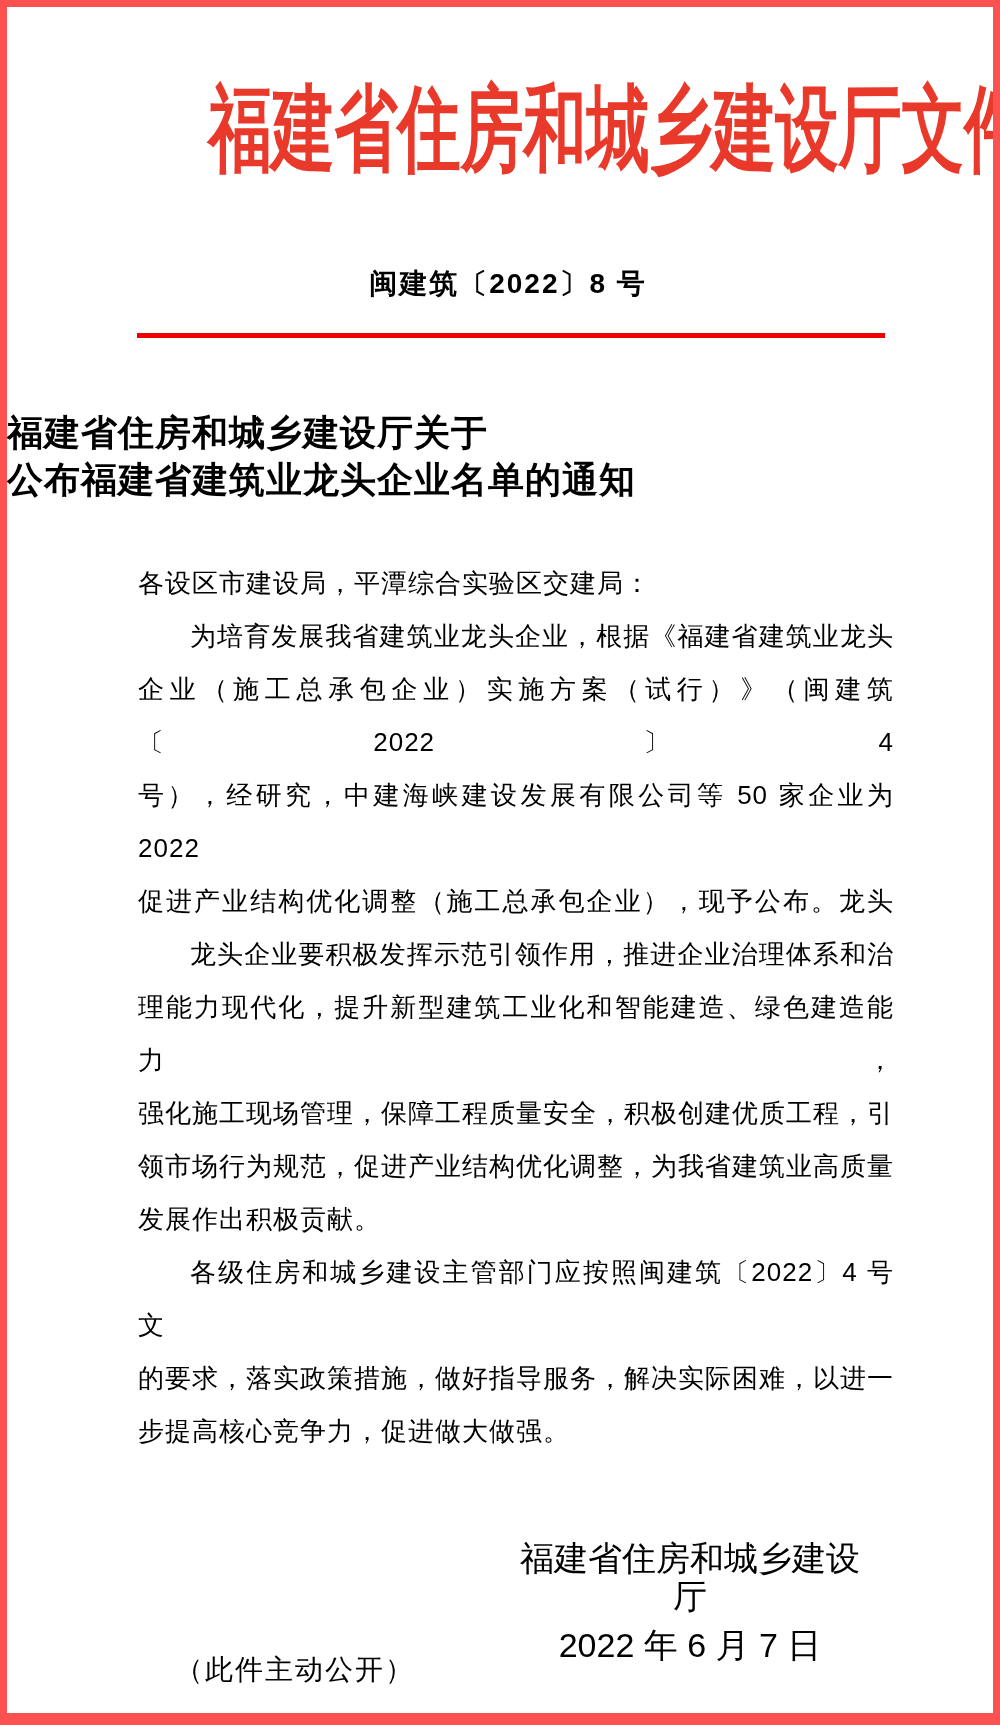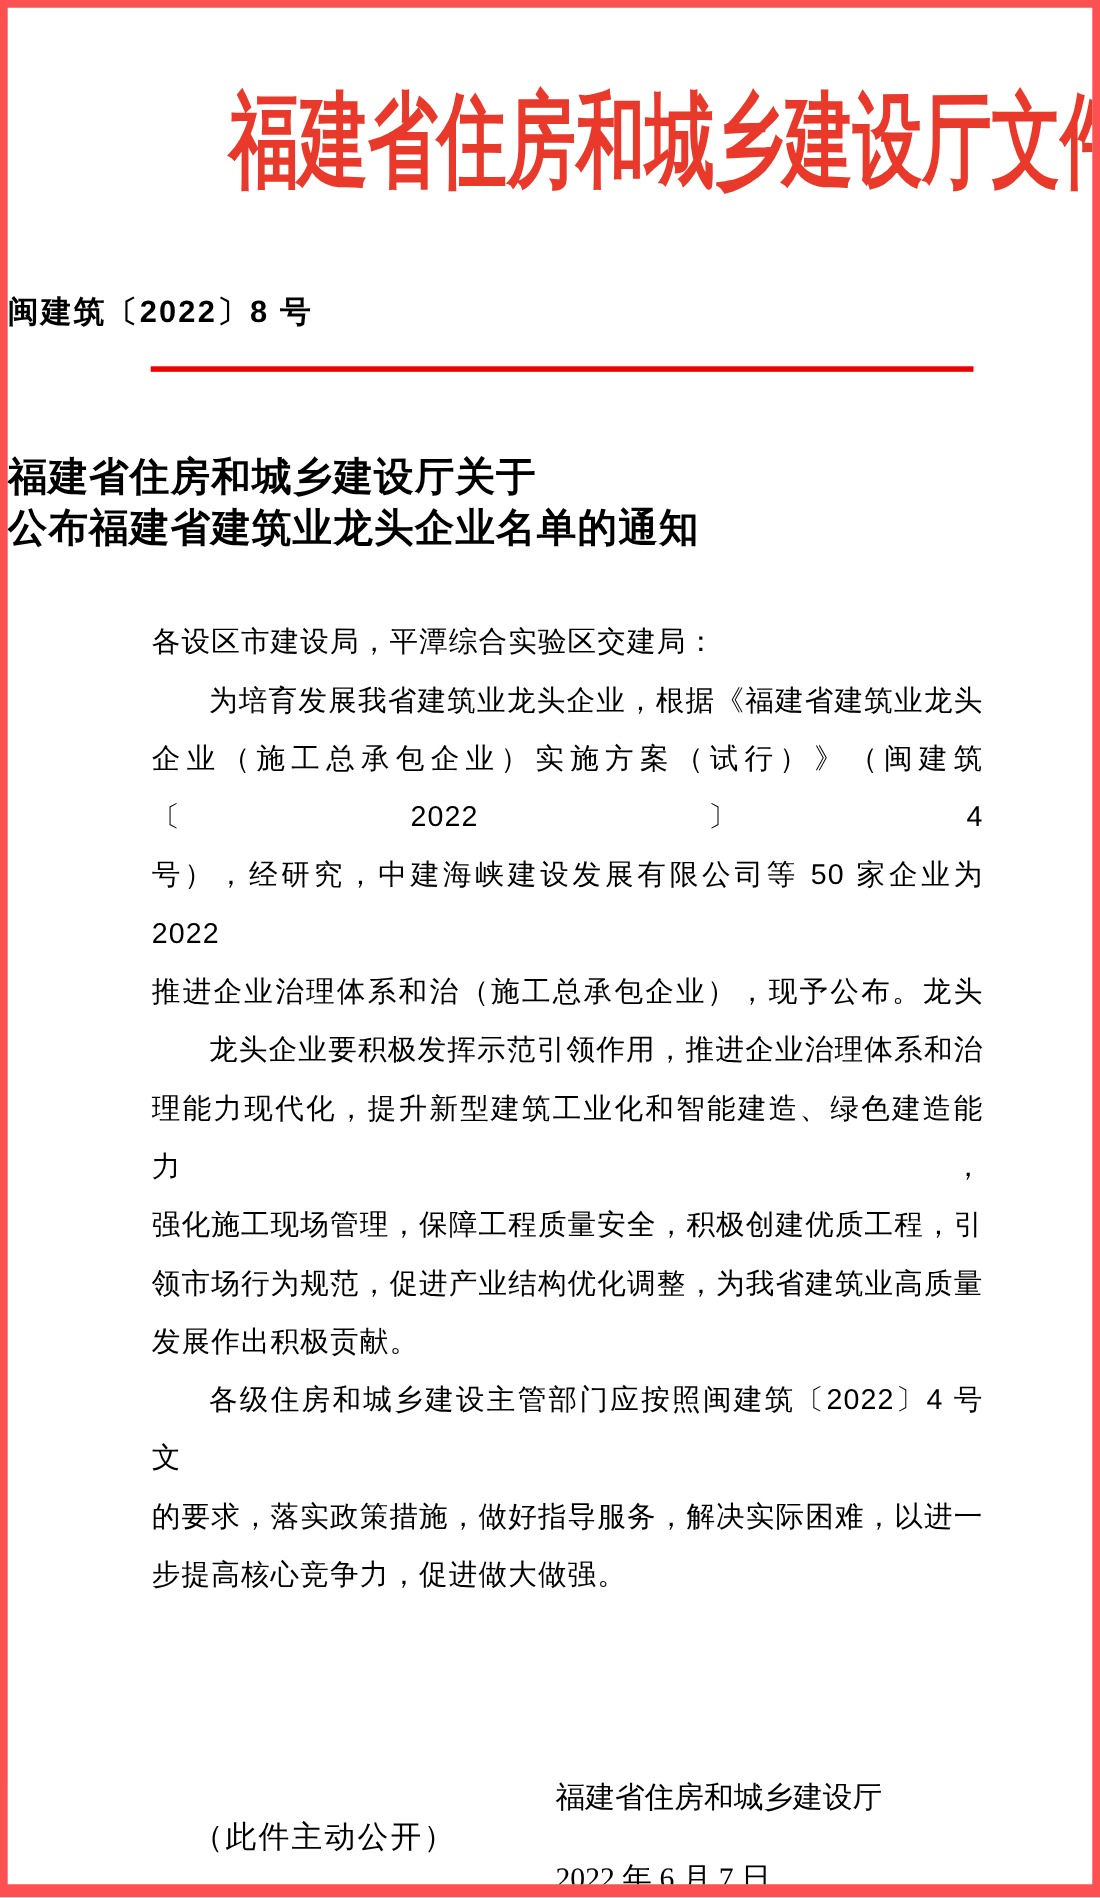--- a/index.html
+++ b/index.html
@@ -34,21 +34,22 @@
     font-weight:bold;
     font-size:94px;
     line-height:100px;
     color:var(--header-color);
     transform:scaleX(0.67);
     transform-origin:center;
   }
   
   .doc-number{
     position:absolute;
-    top:258px;left:0;right:0;
+    top:258px;left:16px;right:0;
+    text-align:center;
     font-size:28px;
     font-weight:bold;
     letter-spacing:2px;
   }
   
   .red-rule{
     position:absolute;
     top:326px;left:130px;
     width:748px;height:5px;
     background:var(--rule-color);
@@ -77,28 +78,28 @@
   }
   .bline.pend{
     text-align-last:left;
   }
   .bline.ind{
     text-indent:2em;
   }
   
   .sig-block{
     position:absolute;
-    top:1608px;
+    top:1532px;
     left:498px;
     width:370px;
-    text-align:left;
-    font-size:27px;
+    text-align:center;
+    font-size:34px;
   }
   .sig-agency{line-height:38px;}
-  .sig-date{line-height:38px;margin-top:35px;font-family:Liberation Serif, serif;}
+  .sig-date{line-height:38px;margin-top:11px;}
   
   .footer-note{
     position:absolute;
     top:1644px;left:168px;
     font-size:28px;
     letter-spacing:2px;
   }
 </style>
 </head>
 <body>
@@ -116,21 +117,21 @@
   <div class="notice-title">
     <div>福建省住房和城乡建设厅关于</div>
     <div>公布福建省建筑业龙头企业名单的通知</div>
   </div>
 
   <div class="body-text">
     <div class="bline pend">各设区市建设局，平潭综合实验区交建局：</div>
     <div class="bline ind">为培育发展我省建筑业龙头企业，根据《福建省建筑业龙头</div>
     <div class="bline">企业（施工总承包企业）实施方案（试行）》（闽建筑〔2022〕4</div>
     <div class="bline">号），经研究，中建海峡建设发展有限公司等 50 家企业为 2022</div>
-    <div class="bline">推进企业治理体系和治（施工总承包企业），现予公布。龙头</div>
+    <div class="bline">促进产业结构优化调整（施工总承包企业），现予公布。龙头</div>
     <div class="bline ind">龙头企业要积极发挥示范引领作用，推进企业治理体系和治</div>
     <div class="bline">理能力现代化，提升新型建筑工业化和智能建造、绿色建造能力，</div>
     <div class="bline">强化施工现场管理，保障工程质量安全，积极创建优质工程，引</div>
     <div class="bline">领市场行为规范，促进产业结构优化调整，为我省建筑业高质量</div>
     <div class="bline pend">发展作出积极贡献。</div>
     <div class="bline ind">各级住房和城乡建设主管部门应按照闽建筑〔2022〕4 号文</div>
     <div class="bline">的要求，落实政策措施，做好指导服务，解决实际困难，以进一</div>
     <div class="bline pend">步提高核心竞争力，促进做大做强。</div>
   </div>
 

